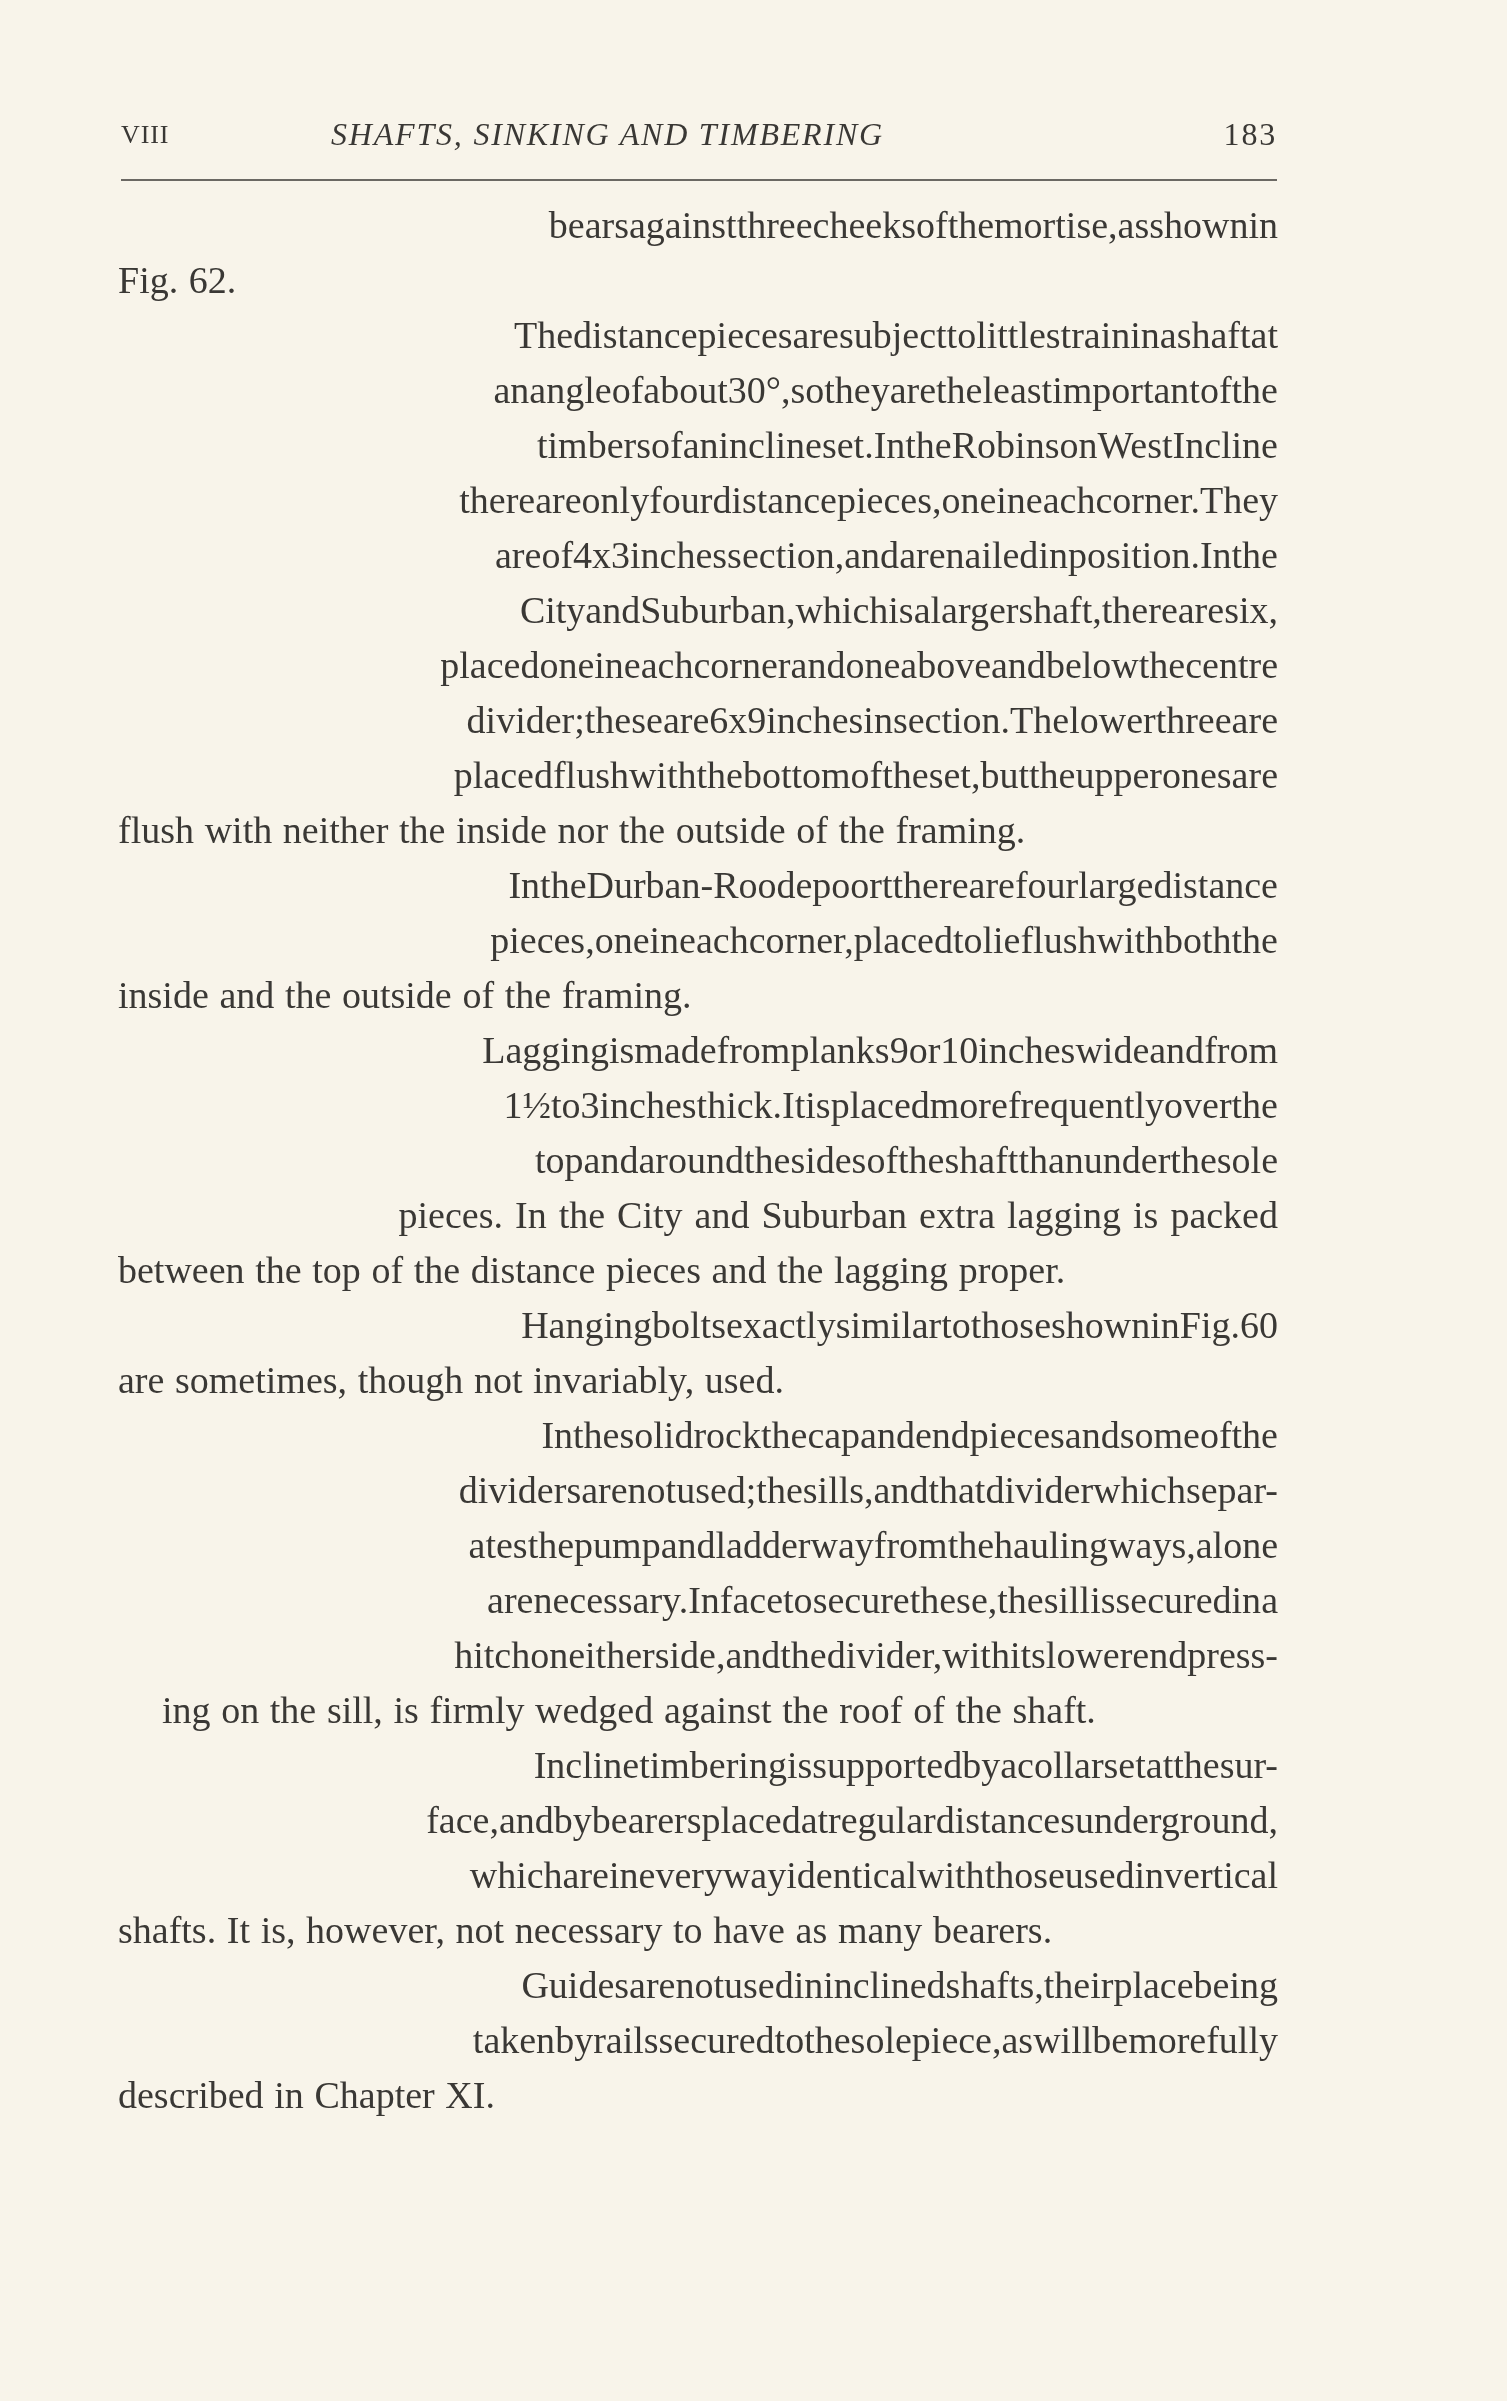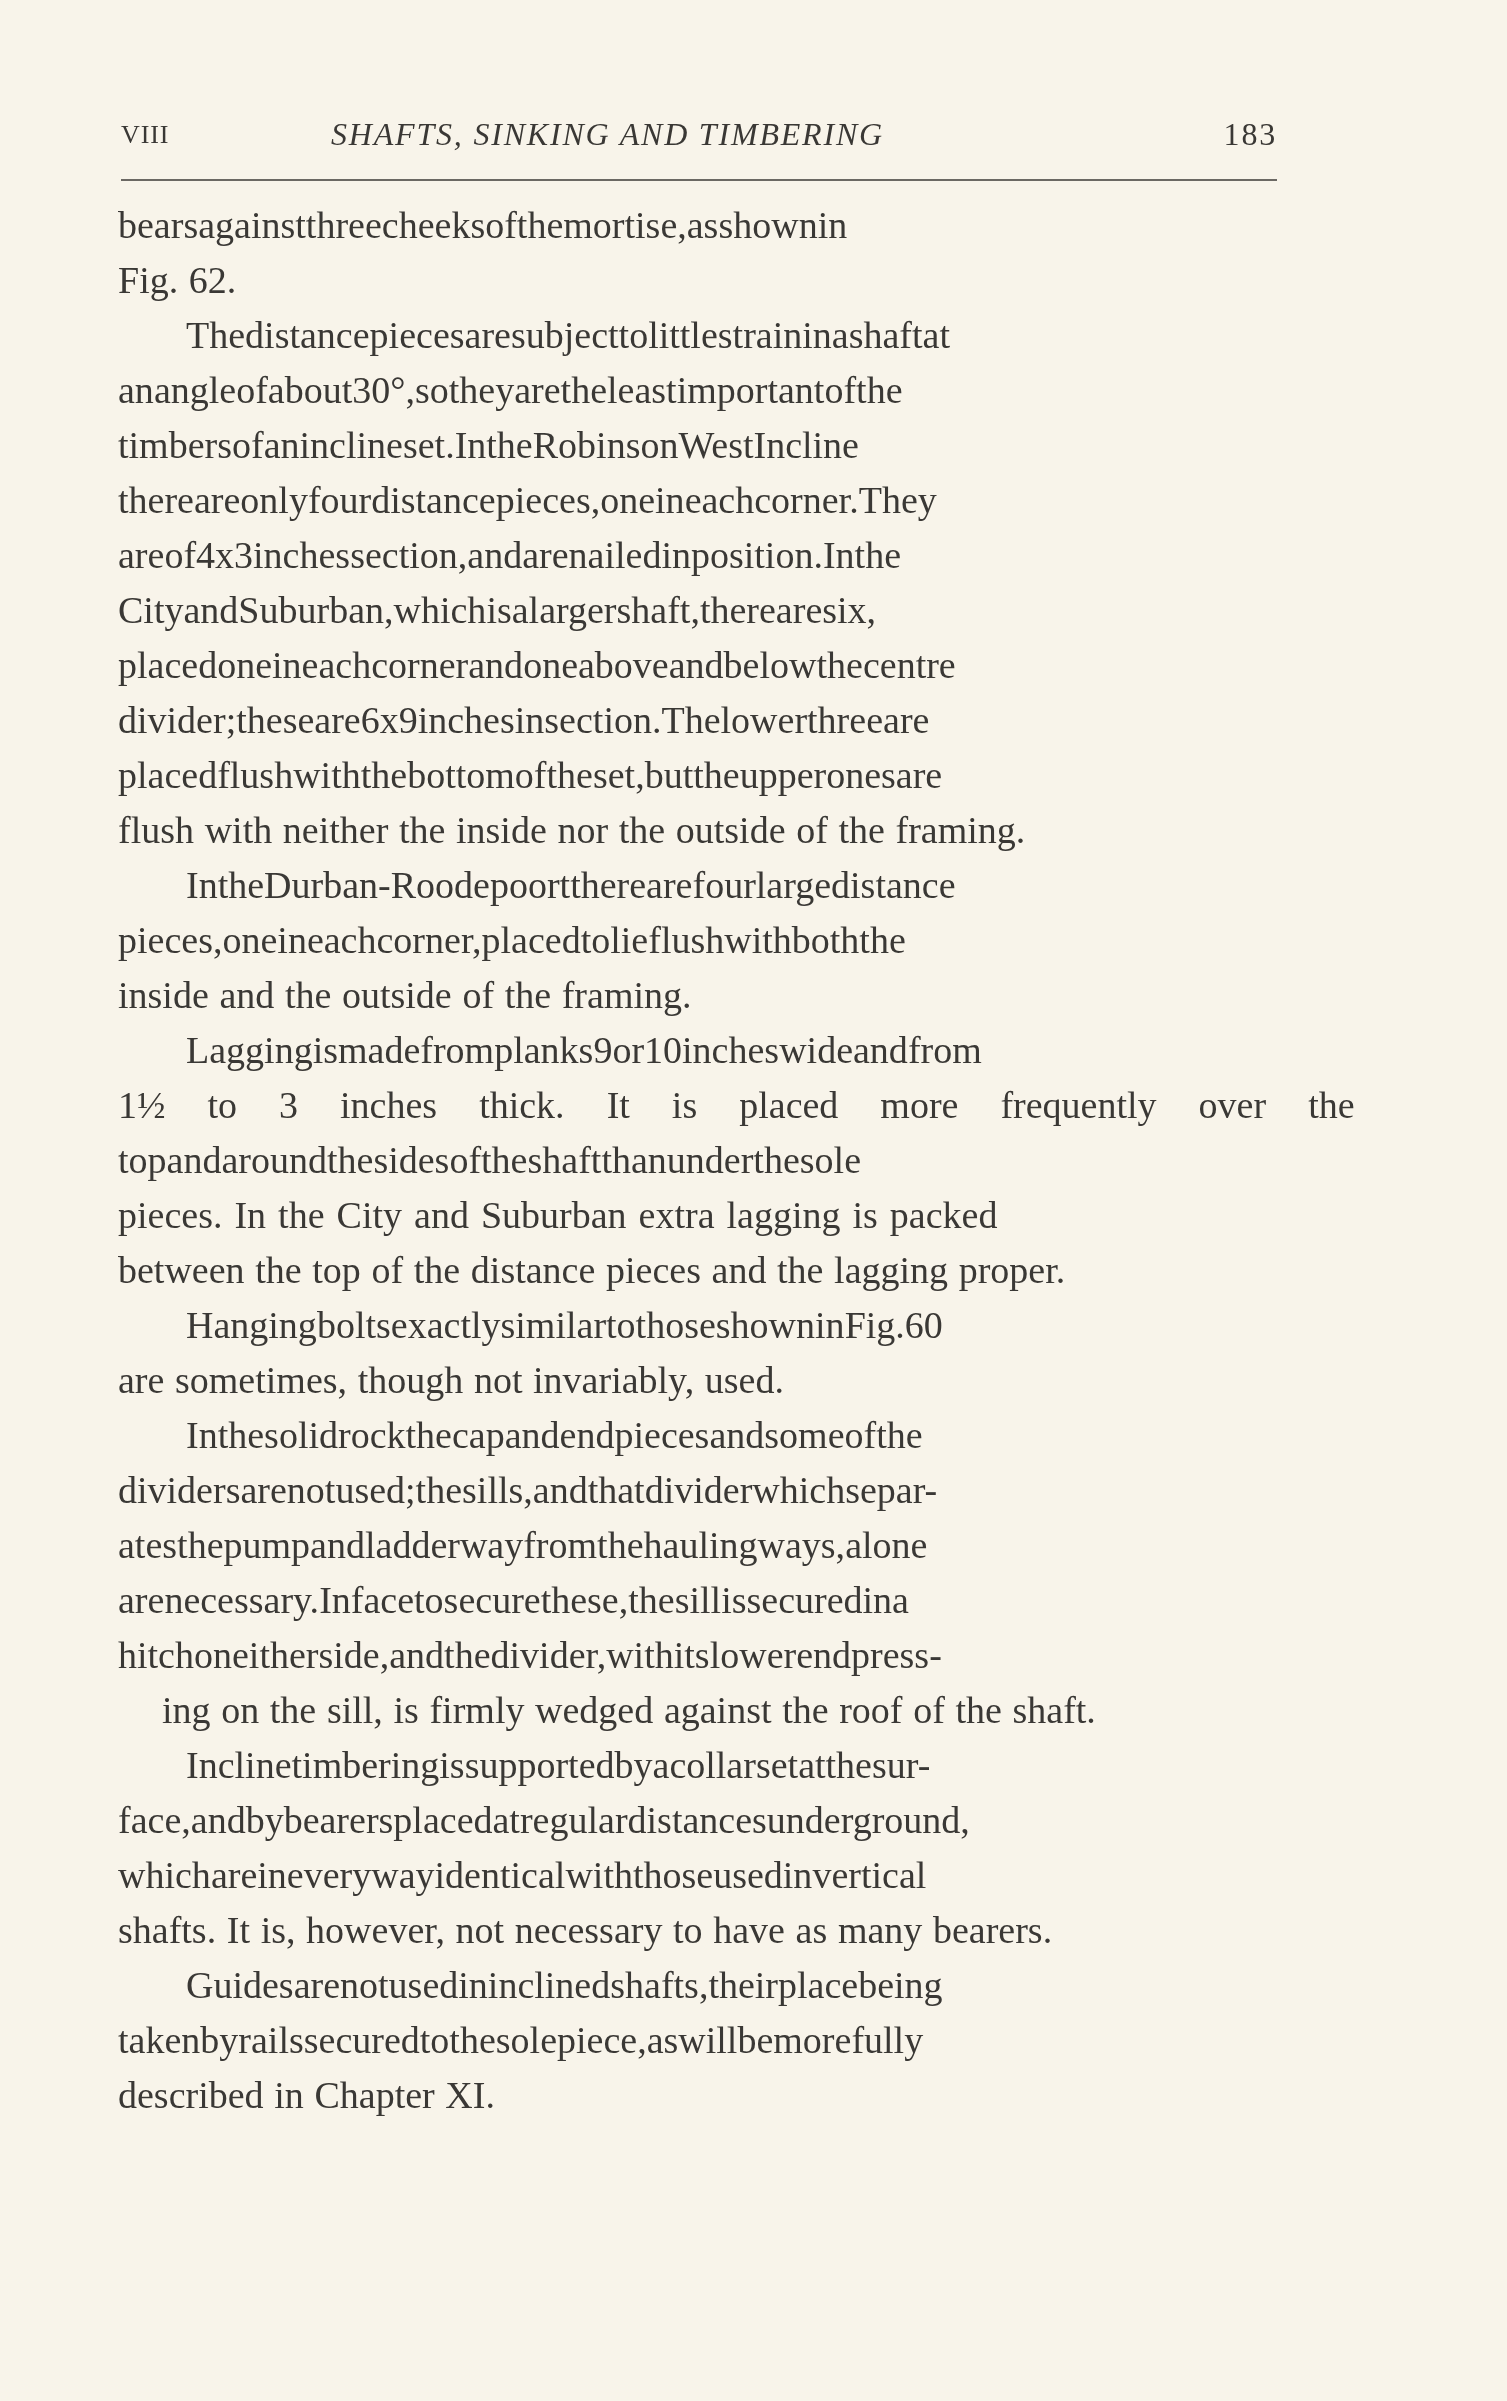--- a/index.html
+++ b/index.html
@@ -4,21 +4,21 @@
 <style>
   html, body { margin:0; padding:0; }
   body { width:1508px; height:2401px; background:#f8f4ea; position:relative; overflow:hidden;
          font-family:"Liberation Serif","DejaVu Serif",serif; color:#3a3835; }
   .header { position:absolute; left:121px; top:116px; width:1156px; height:44px; font-size:32px; }
   .hdr-left { position:absolute; left:0; top:0; letter-spacing:0.9px; font-size:26px; top:4.4px;font-family:Liberation Serif, serif; }
   .hdr-title { position:absolute; left:210px; top:0; font-style:italic; letter-spacing:1.8px; }
   .hdr-page { position:absolute; right:0; top:0; letter-spacing:1.8px; }
   .rule { position:absolute; left:121px; top:179px; width:1156px; height:1.8px; background:#6b6863; }
   .body { position:absolute; left:118px; top:198px; width:1160px; font-size:38px; line-height:55px; }
-  .jl { display:flex; justify-content:flex-start; }
+  .jl { display:flex; justify-content:flex-end; }
   .jl.last { justify-content:flex-start; gap:0.28em; }
 </style>
 </head>
 <body>
 
 <div class="header">
   <span class="hdr-left">VIII</span>
   <span class="hdr-title">SHAFTS, SINKING AND TIMBERING</span>
   <span class="hdr-page">183</span>
 </div>
@@ -229,21 +229,21 @@
         <span>from</span>
         <span>planks</span>
         <span>9</span>
         <span>or</span>
         <span>10</span>
         <span>inches</span>
         <span>wide</span>
         <span>and</span>
         <span>from</span>
       </div>
-      <div class="jl" style="height: 55px; gap: 42px;">
+      <div class="jl" style="height: 55px;">
         <span>1½</span>
         <span>to</span>
         <span>3</span>
         <span>inches</span>
         <span>thick.</span>
         <span>It</span>
         <span>is</span>
         <span>placed</span>
         <span>more</span>
         <span>frequently</span>

